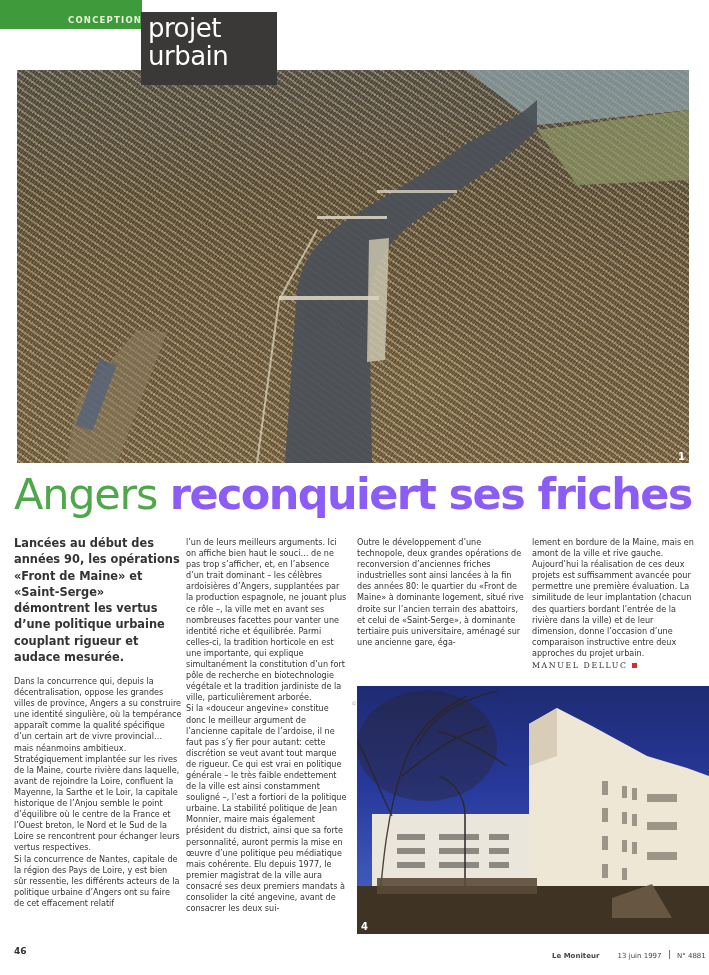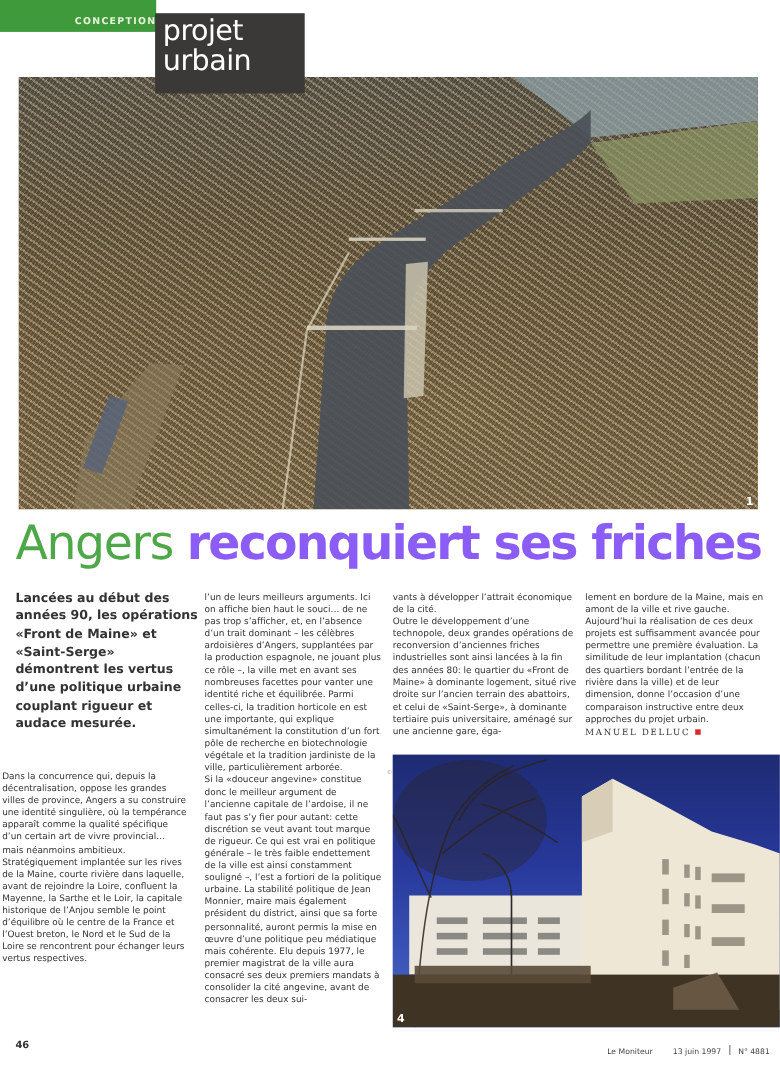--- a/index.html
+++ b/index.html
@@ -89,21 +89,21 @@
     .building svg { position: absolute; inset: 0; }
 
     .folio {
       position: absolute; left: 14px; top: 946px;
       font-family: "DejaVu Sans", sans-serif; font-weight: bold; font-size: 9px; color: #333;
     }
     .footer-right {
       position: absolute; left: 552px; top: 950px; white-space: nowrap;
       font-family: "DejaVu Sans", sans-serif; font-size: 7px; color: #444;
     }
-    .footer-right .pub { font-weight: normal; margin-right: 16px; }
+    .footer-right .pub { font-weight: bold; margin-right: 16px; }
     .footer-right .sep { display: inline-block; width: 1px; height: 9px; background: #777; margin: 0 5px; vertical-align: -1px; }
     .credit-mark {
       position: absolute; left: 351px; top: 700px; font-size: 5px; color: #999;
       writing-mode: vertical-rl;
     }
   </style>
 </head>
 <body>
 
 <div class="section-band"></div>
@@ -138,31 +138,31 @@
 </div>
 <div class="photo-number" style="left:678px; top:451px;">1</div>
 
 <div class="headline">
   <span class="hl-green">Angers</span>
   <span class="hl-dark">reconquiert ses friches</span>
 </div>
 
 <div class="lead">Lancées au début des années 90, les opérations «Front de Maine» et «Saint-Serge» démontrent les vertus d’une politique urbaine couplant rigueur et audace mesurée.</div>
 
-<div class="col" style="left:2px; top:676px; width:168px;margin-top:24px;">
+<div class="col" style="left:14px; top:676px; width:168px;">
   <p>Dans la concurrence qui, depuis la décentralisation, oppose les grandes villes de province, Angers a su construire une identité singulière, où la tempérance apparaît comme la qualité spécifique d’un certain art de vivre provincial… mais néanmoins ambitieux. Stratégiquement implantée sur les rives de la Maine, courte rivière dans laquelle, avant de rejoindre la Loire, confluent la Mayenne, la Sarthe et le Loir, la capitale historique de l’Anjou semble le point d’équilibre où le centre de la France et l’Ouest breton, le Nord et le Sud de la Loire se rencontrent pour échanger leurs vertus respectives.</p>
+  <p>Si la concurrence de Nantes, capitale de la région des Pays de Loire, y est bien sûr ressentie, les différents acteurs de la politique urbaine d’Angers ont su faire de cet effacement relatif</p>
 </div>
 
 <div class="col" style="left:186px; top:537px; width:163px;">
   <p>l’un de leurs meilleurs arguments. Ici on affiche bien haut le souci… de ne pas trop s’afficher, et, en l’absence d’un trait dominant – les célèbres ardoisières d’Angers, supplantées par la production espagnole, ne jouant plus ce rôle –, la ville met en avant ses nombreuses facettes pour vanter une identité riche et équilibrée. Parmi celles-ci, la tradition horticole en est une importante, qui explique simultanément la constitution d’un fort pôle de recherche en biotechnologie végétale et la tradition jardiniste de la ville, particulièrement arborée.</p>
   <p>Si la «douceur angevine» constitue donc le meilleur argument de l’ancienne capitale de l’ardoise, il ne faut pas s’y fier pour autant: cette discrétion se veut avant tout marque de rigueur. Ce qui est vrai en politique générale – le très faible endettement de la ville est ainsi constamment souligné –, l’est a fortiori de la politique urbaine. La stabilité politique de Jean Monnier, maire mais également président du district, ainsi que sa forte personnalité, auront permis la mise en œuvre d’une politique peu médiatique mais cohérente. Elu depuis 1977, le premier magistrat de la ville aura consacré ses deux premiers mandats à consolider la cité angevine, avant de consacrer les deux sui-</p>
 </div>
 
 <div class="col" style="left:357px; top:537px; width:168px;">
-  <p>vants à développer l’attrait économique de la cité.</p>
   <p>Outre le développement d’une technopole, deux grandes opérations de reconversion d’anciennes friches industrielles sont ainsi lancées à la fin des années 80: le quartier du «Front de Maine» à dominante logement, situé rive droite sur l’ancien terrain des abattoirs, et celui de «Saint-Serge», à dominante tertiaire puis universitaire, aménagé sur une ancienne gare, éga-</p>
 </div>
 
 <div class="col" style="left:532px; top:537px; width:168px;">
   <p>lement en bordure de la Maine, mais en amont de la ville et rive gauche. Aujourd’hui la réalisation de ces deux projets est suffisamment avancée pour permettre une première évaluation. La similitude de leur implantation (chacun des quartiers bordant l’entrée de la rivière dans la ville) et de leur dimension, donne l’occasion d’une comparaison instructive entre deux approches du projet urbain.</p>
   <div class="byline">
     <span>MANUEL DELLUC</span><span class="square"></span>
   </div>
 </div>
 

